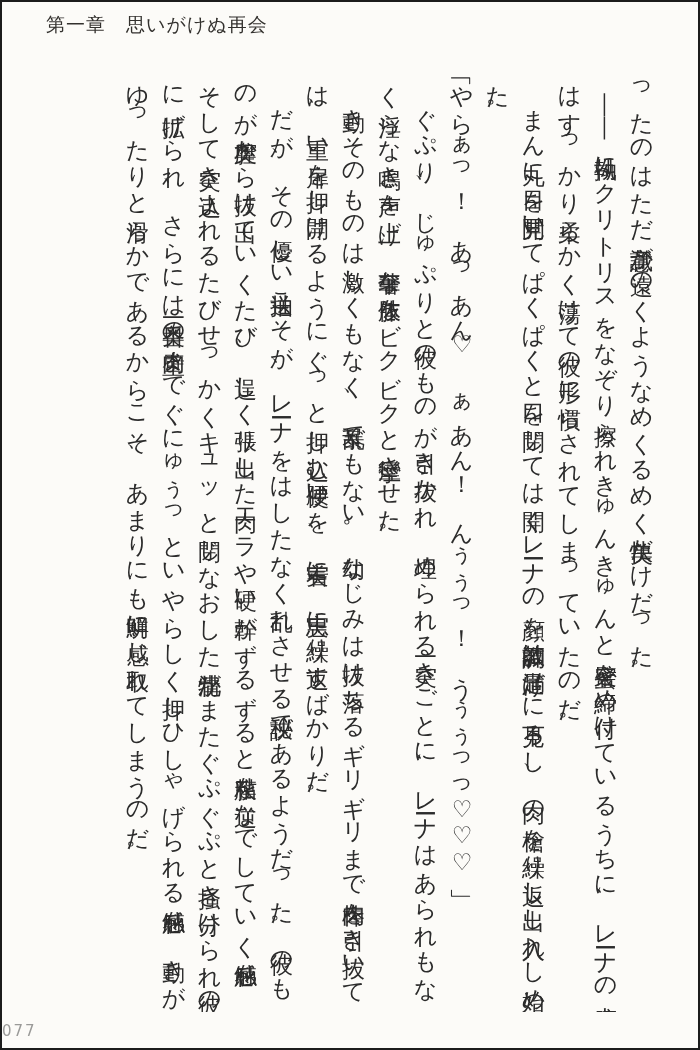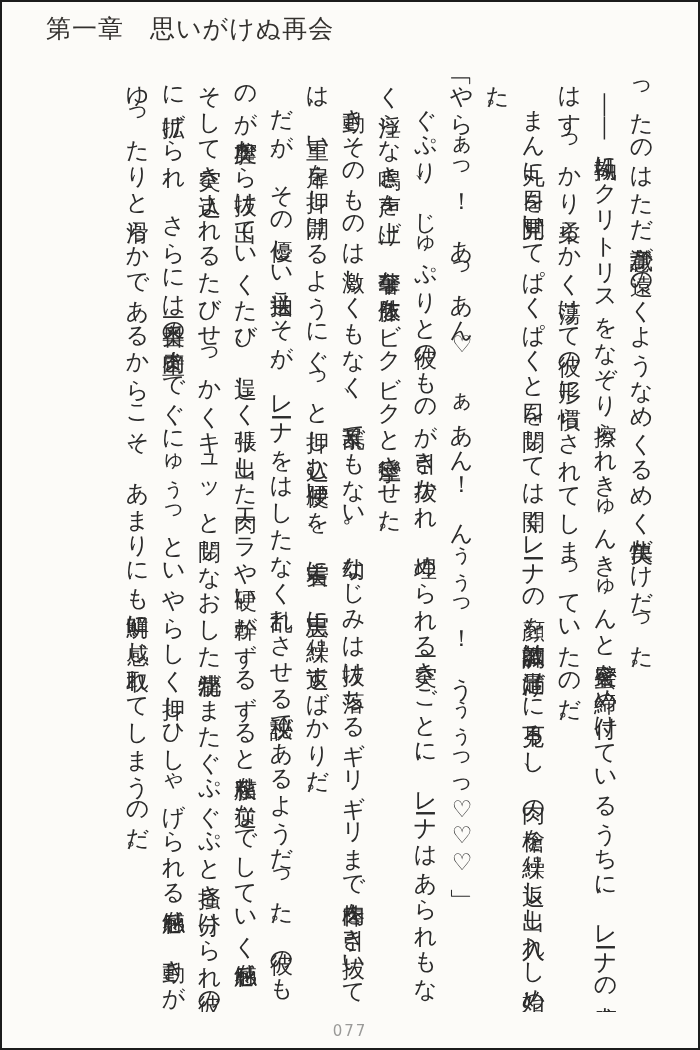--- a/index.html
+++ b/index.html
@@ -16,21 +16,21 @@
     border: 2px solid #1c1c1c;
     box-sizing: border-box;
     overflow: hidden;
     font-family: "DejaVu Serif", "Liberation Serif", serif;
     color: #2b2b2b;
   }
   .chapter-header {
     position: absolute;
     top: 10px;
     left: 44px;
-    font-size: 25px;
+    font-size: 19px;
     letter-spacing: 1px;
     color: #33312e;
     white-space: nowrap;
   }
   .body-text {
     position: absolute;
     top: 68px;
     right: 38px;
     width: 622px;
     height: 942px;
@@ -45,21 +45,20 @@
   }
   .para {
     margin: 0;
     text-indent: 0;
   }
   .page-number {
     position: absolute;
     bottom: 8px;
     left: 0;
     width: 100%;
-    text-align: center;
     font-size: 15px;
     letter-spacing: 2px;
     color: #9a9a98;
     font-family: "DejaVu Sans", "Liberation Sans", sans-serif;
   }
 </style>
 </head>
 <body>
 
 <div class="page">

